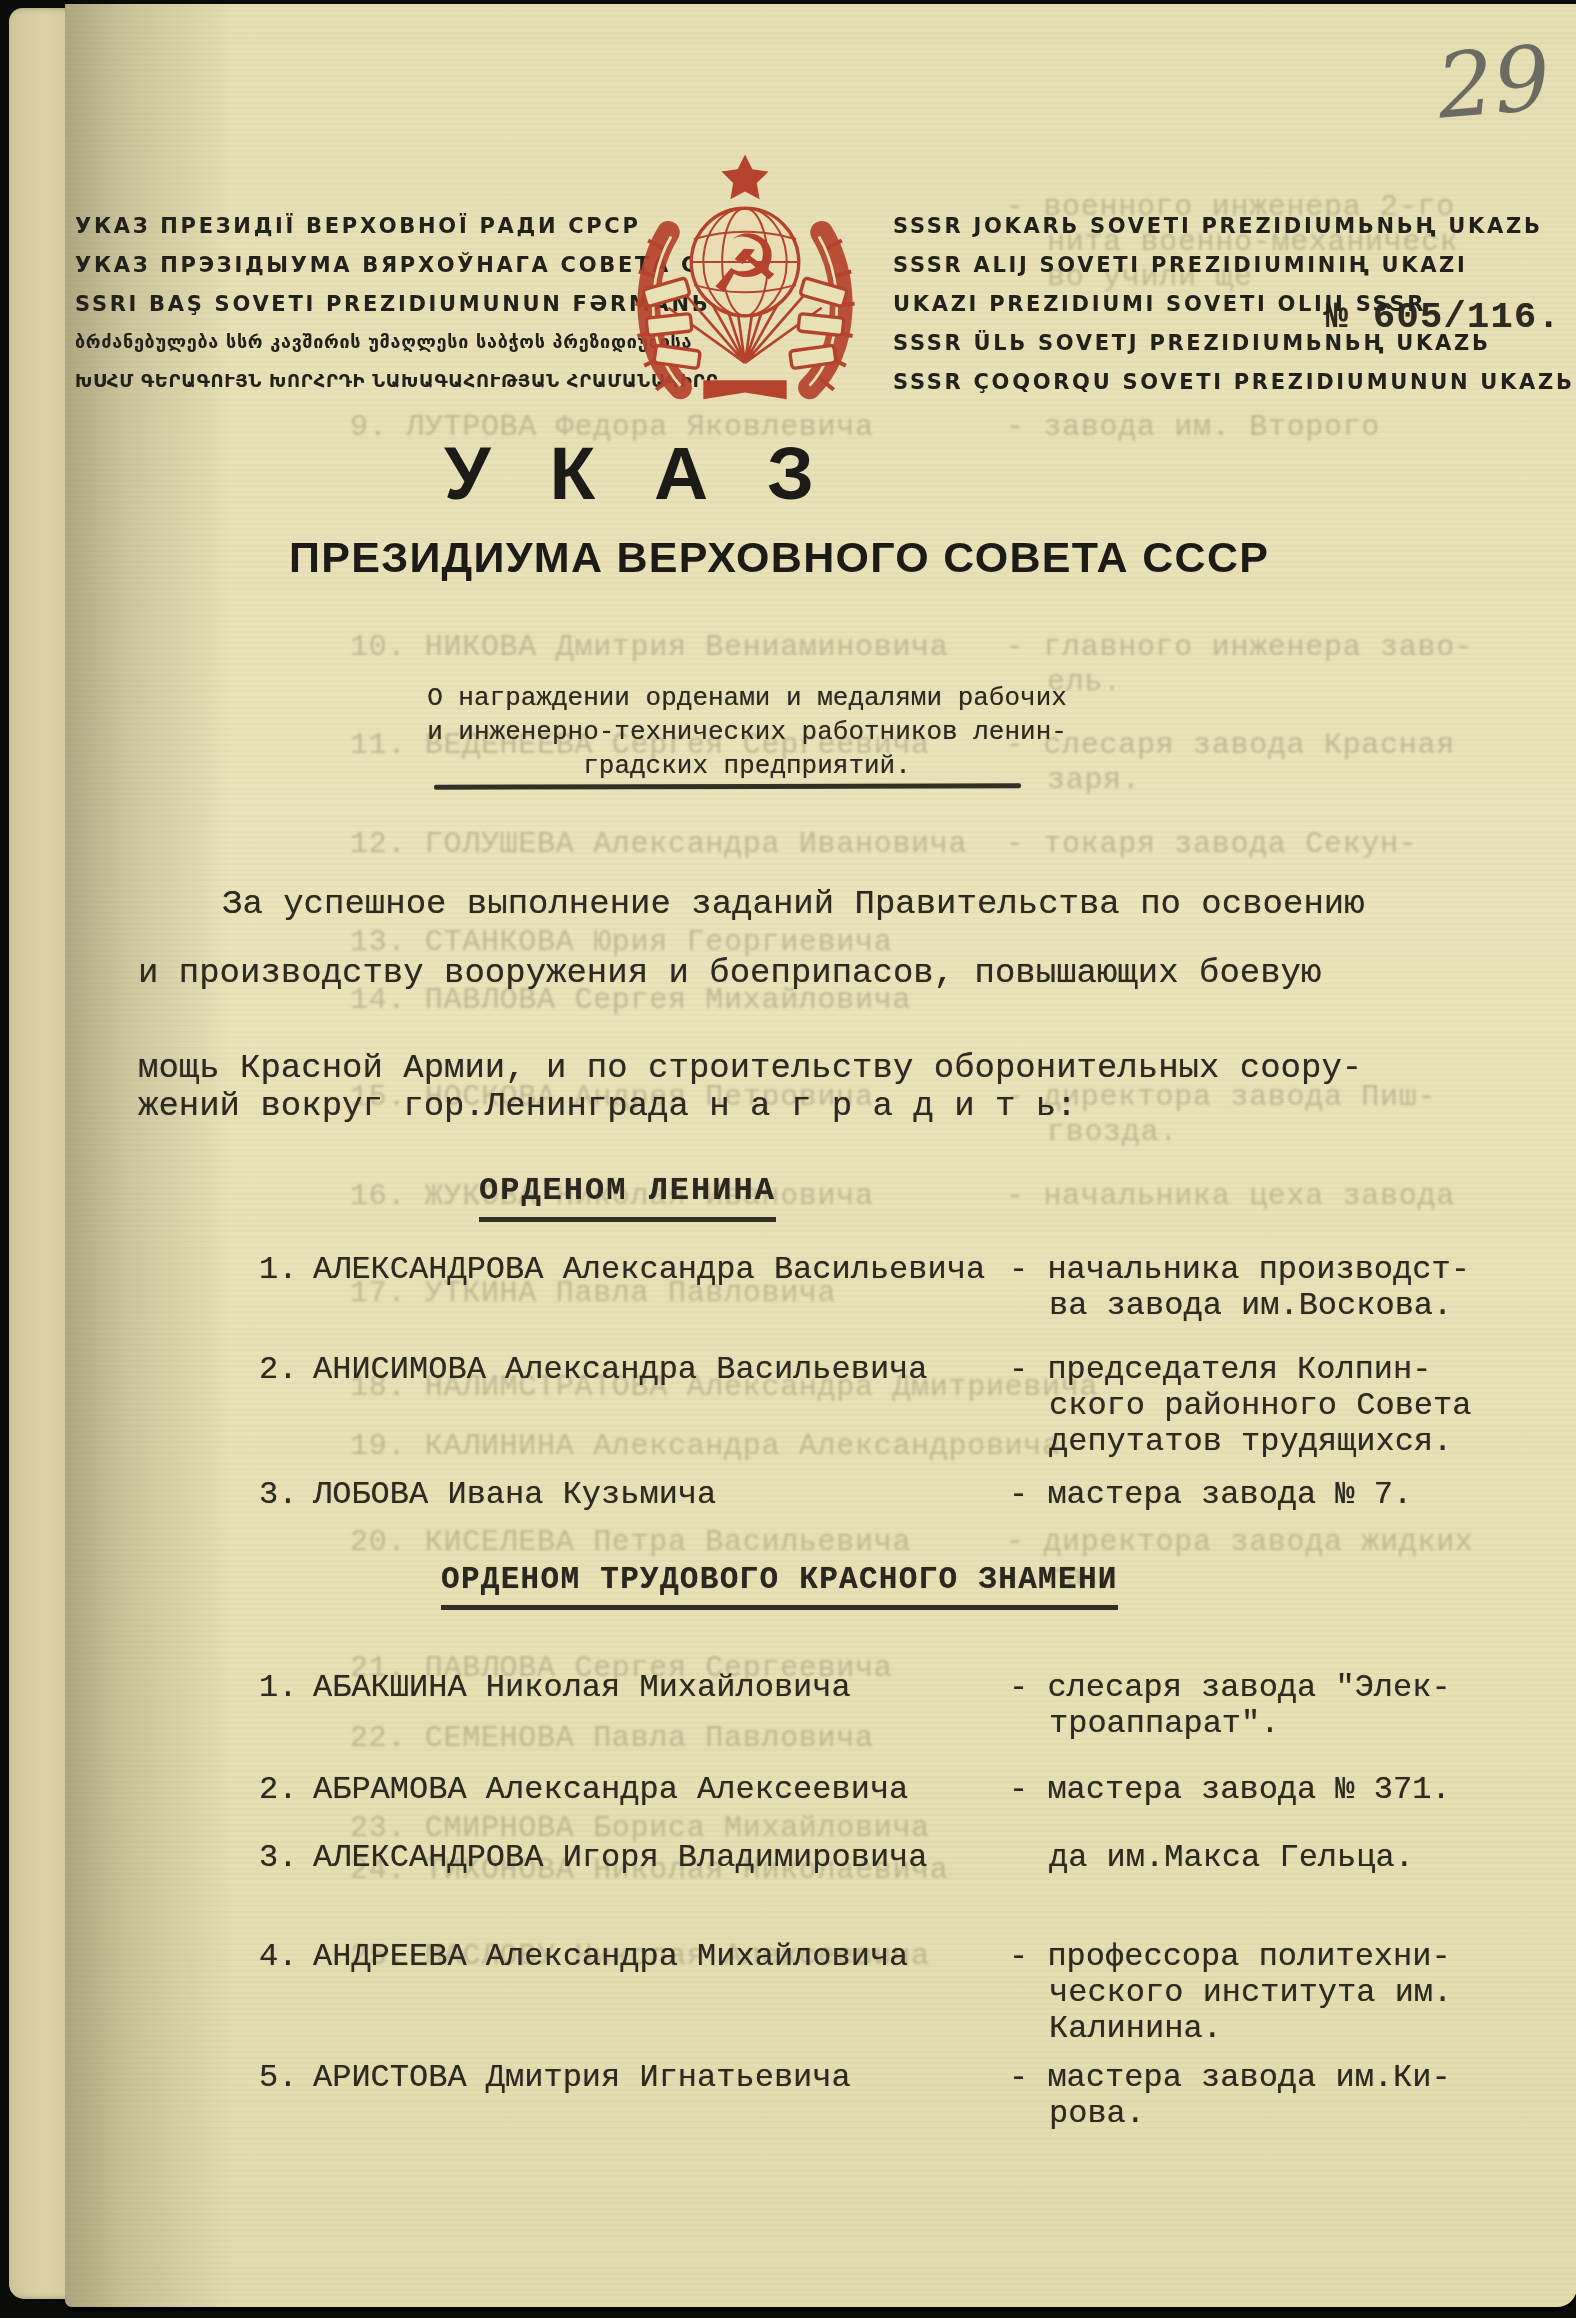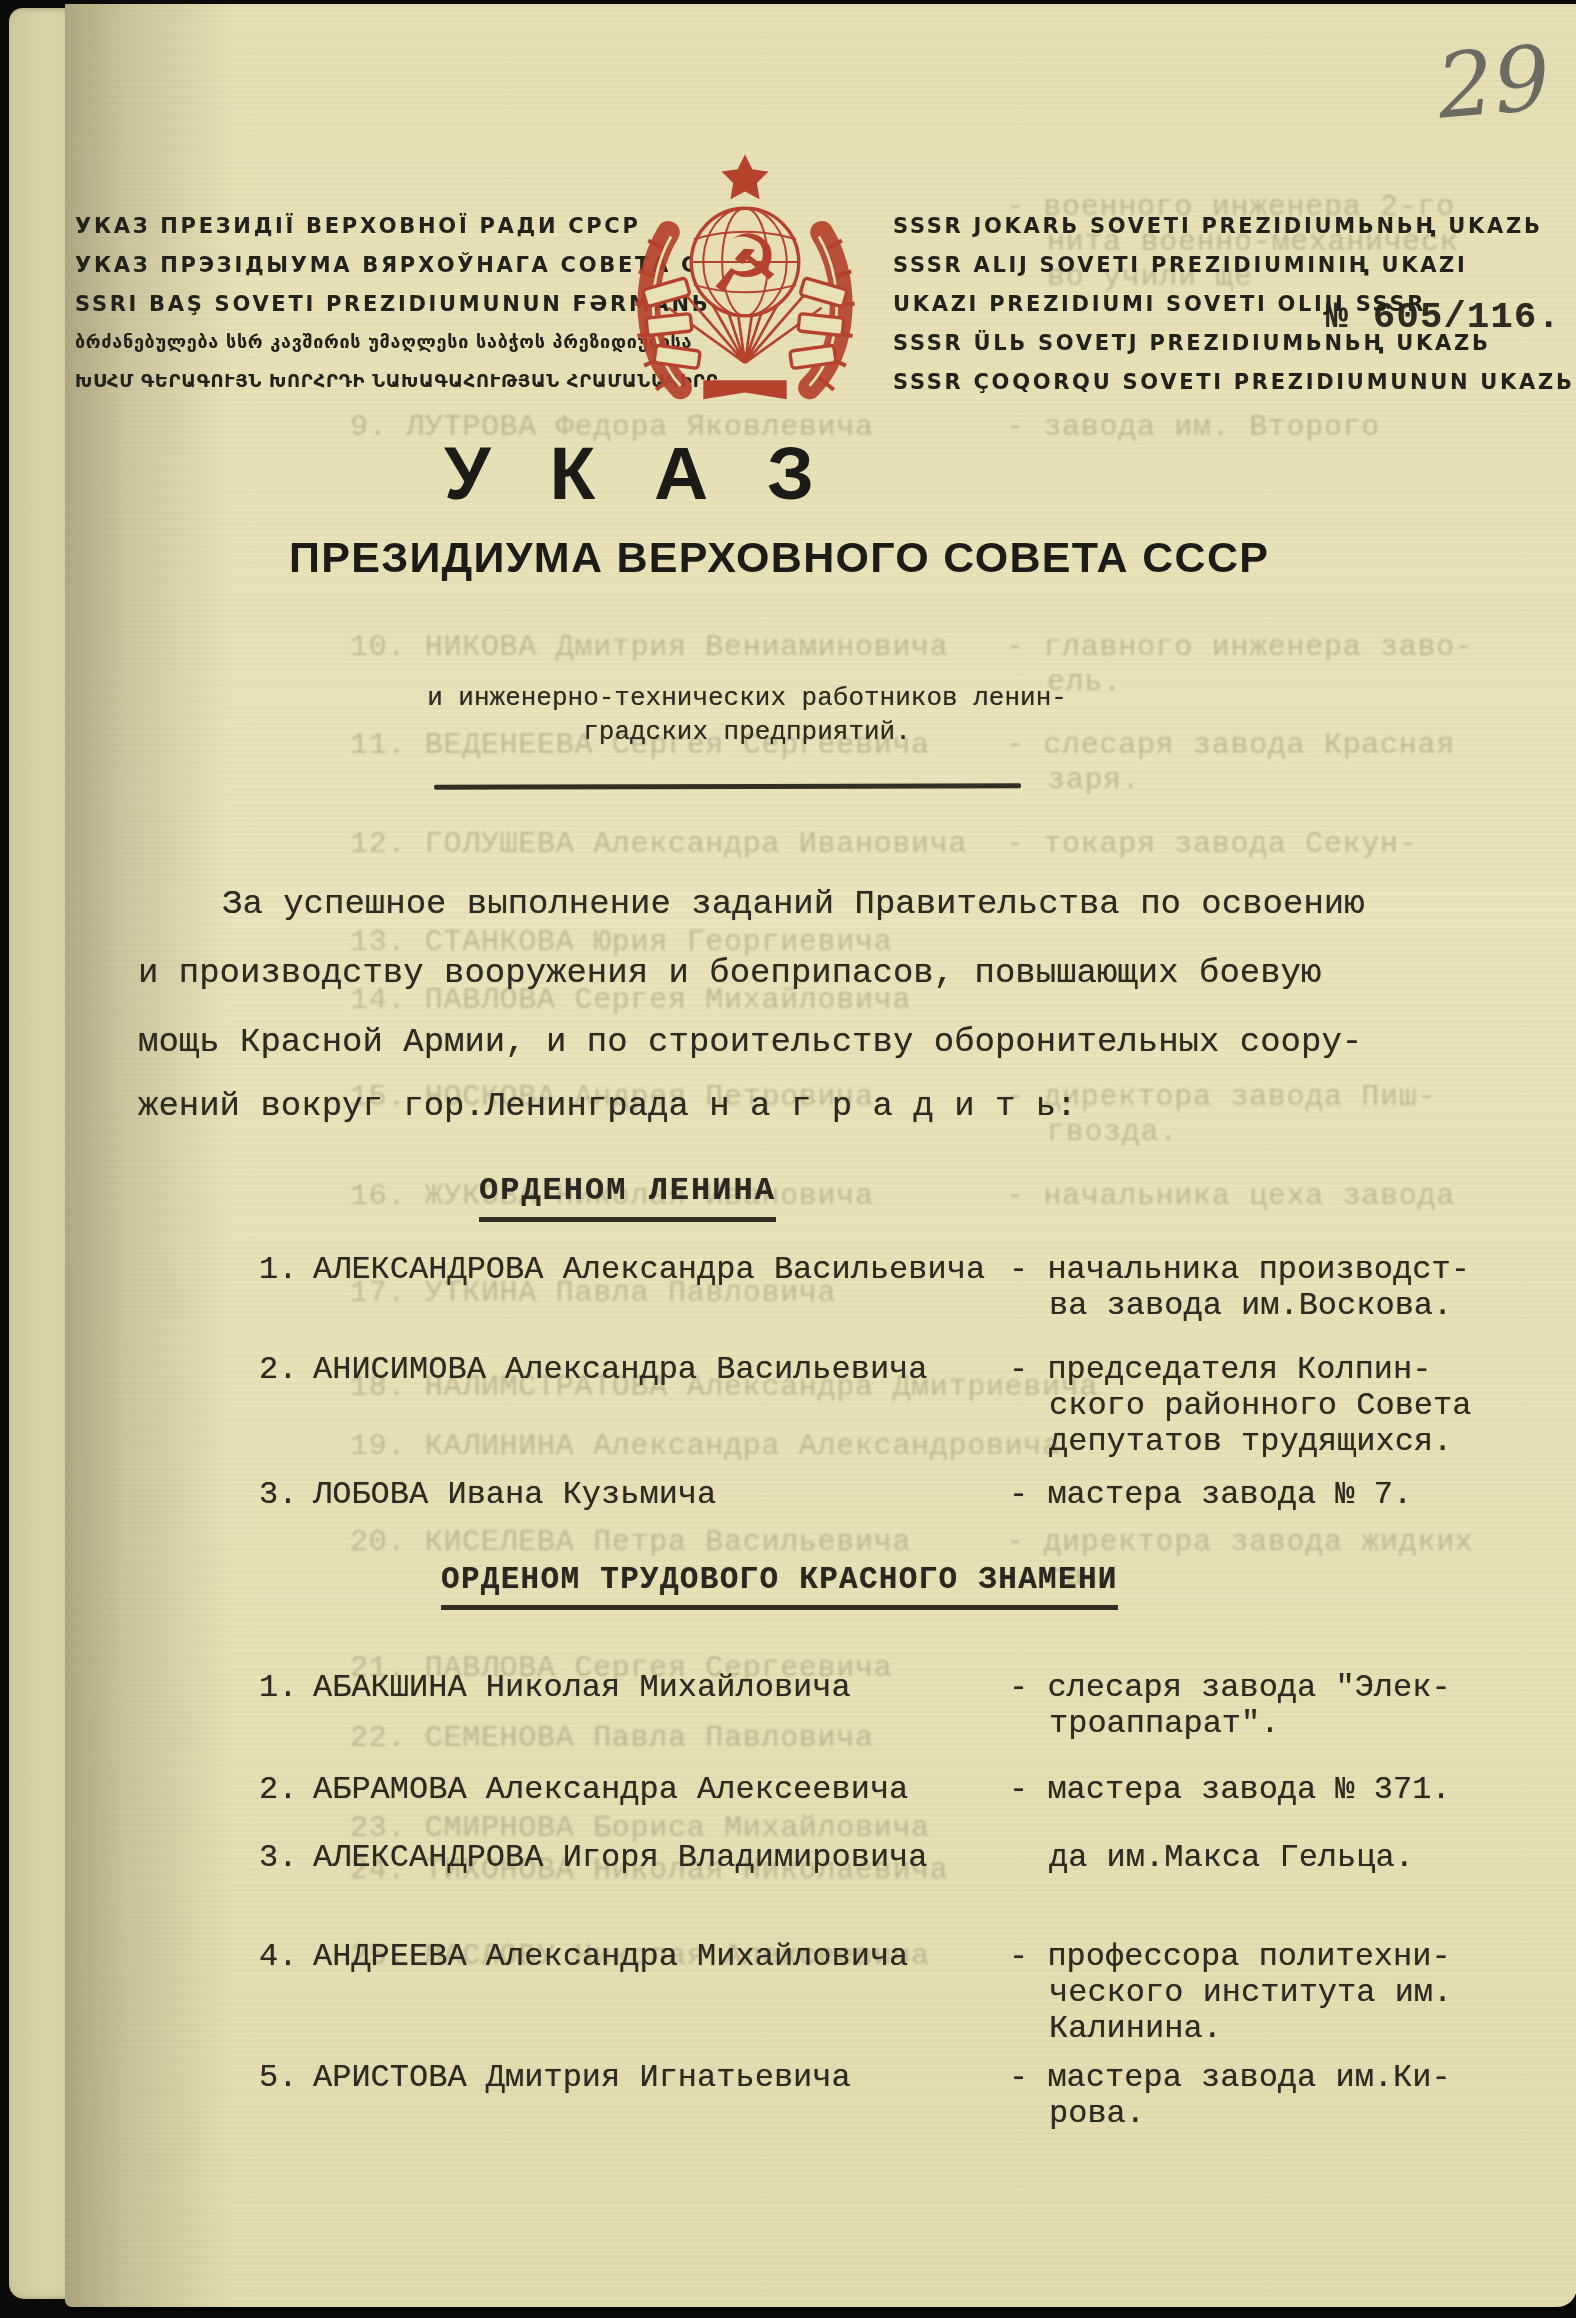--- a/index.html
+++ b/index.html
@@ -141,28 +141,29 @@
     <div class="hl">SSSR ALIJ SOVETI PREZIDIUMINIҢ UKAZI</div>
     <div class="hl">UKAZI PREZIDIUMI SOVETI OLIJI SSSR</div>
     <div class="hl">SSSR ÜLЬ SOVETJ PREZIDIUMЬNЬҢ UKAZЬ</div>
     <div class="hl">SSSR ÇOQORQU SOVETI PREZIDIUMUNUN UKAZЬ</div>
   </div>
 
   <div class="title">У К А З</div>
   <div class="subtitle">ПРЕЗИДИУМА ВЕРХОВНОГО СОВЕТА СССР</div>
 
   <div class="subject">
+    <div>О награждении орденами и медалями рабочих</div>
     <div>и инженерно-технических работников ленин-</div>
     <div>градских предприятий.</div>
   </div>
   <div class="subject-underline"></div>
 
   <div class="tw bodyl" style="left:222px;top:885px">За успешное выполнение заданий Правительства по освоению</div>
   <div class="tw bodyl" style="left:138px;top:954px">и производству вооружения и боеприпасов, повышающих боевую</div>
-  <div class="tw bodyl" style="left:138px;top:1023px">мощь Красной Армии, и по строительству оборонительных соору-</div>
+  <div class="tw bodyl" style="left:138px;top:1049px">мощь Красной Армии, и по строительству оборонительных соору-</div>
   <div class="tw bodyl" style="left:138px;top:1087px">жений вокруг гор.Ленинграда  н а г р а д и т ь:</div>
 
   <div class="sechead" style="left:479px;top:1172px">ОРДЕНОМ ЛЕНИНА</div>
 
   <div class="row" style="top:1252px">
     <div class="num">1.</div>
     <div class="name">АЛЕКСАНДРОВА Александра Васильевича</div>
     <div class="desc">
       <div class="dl">- начальника производст-</div>
       <div class="dl dcont">ва завода им.Воскова.</div>

